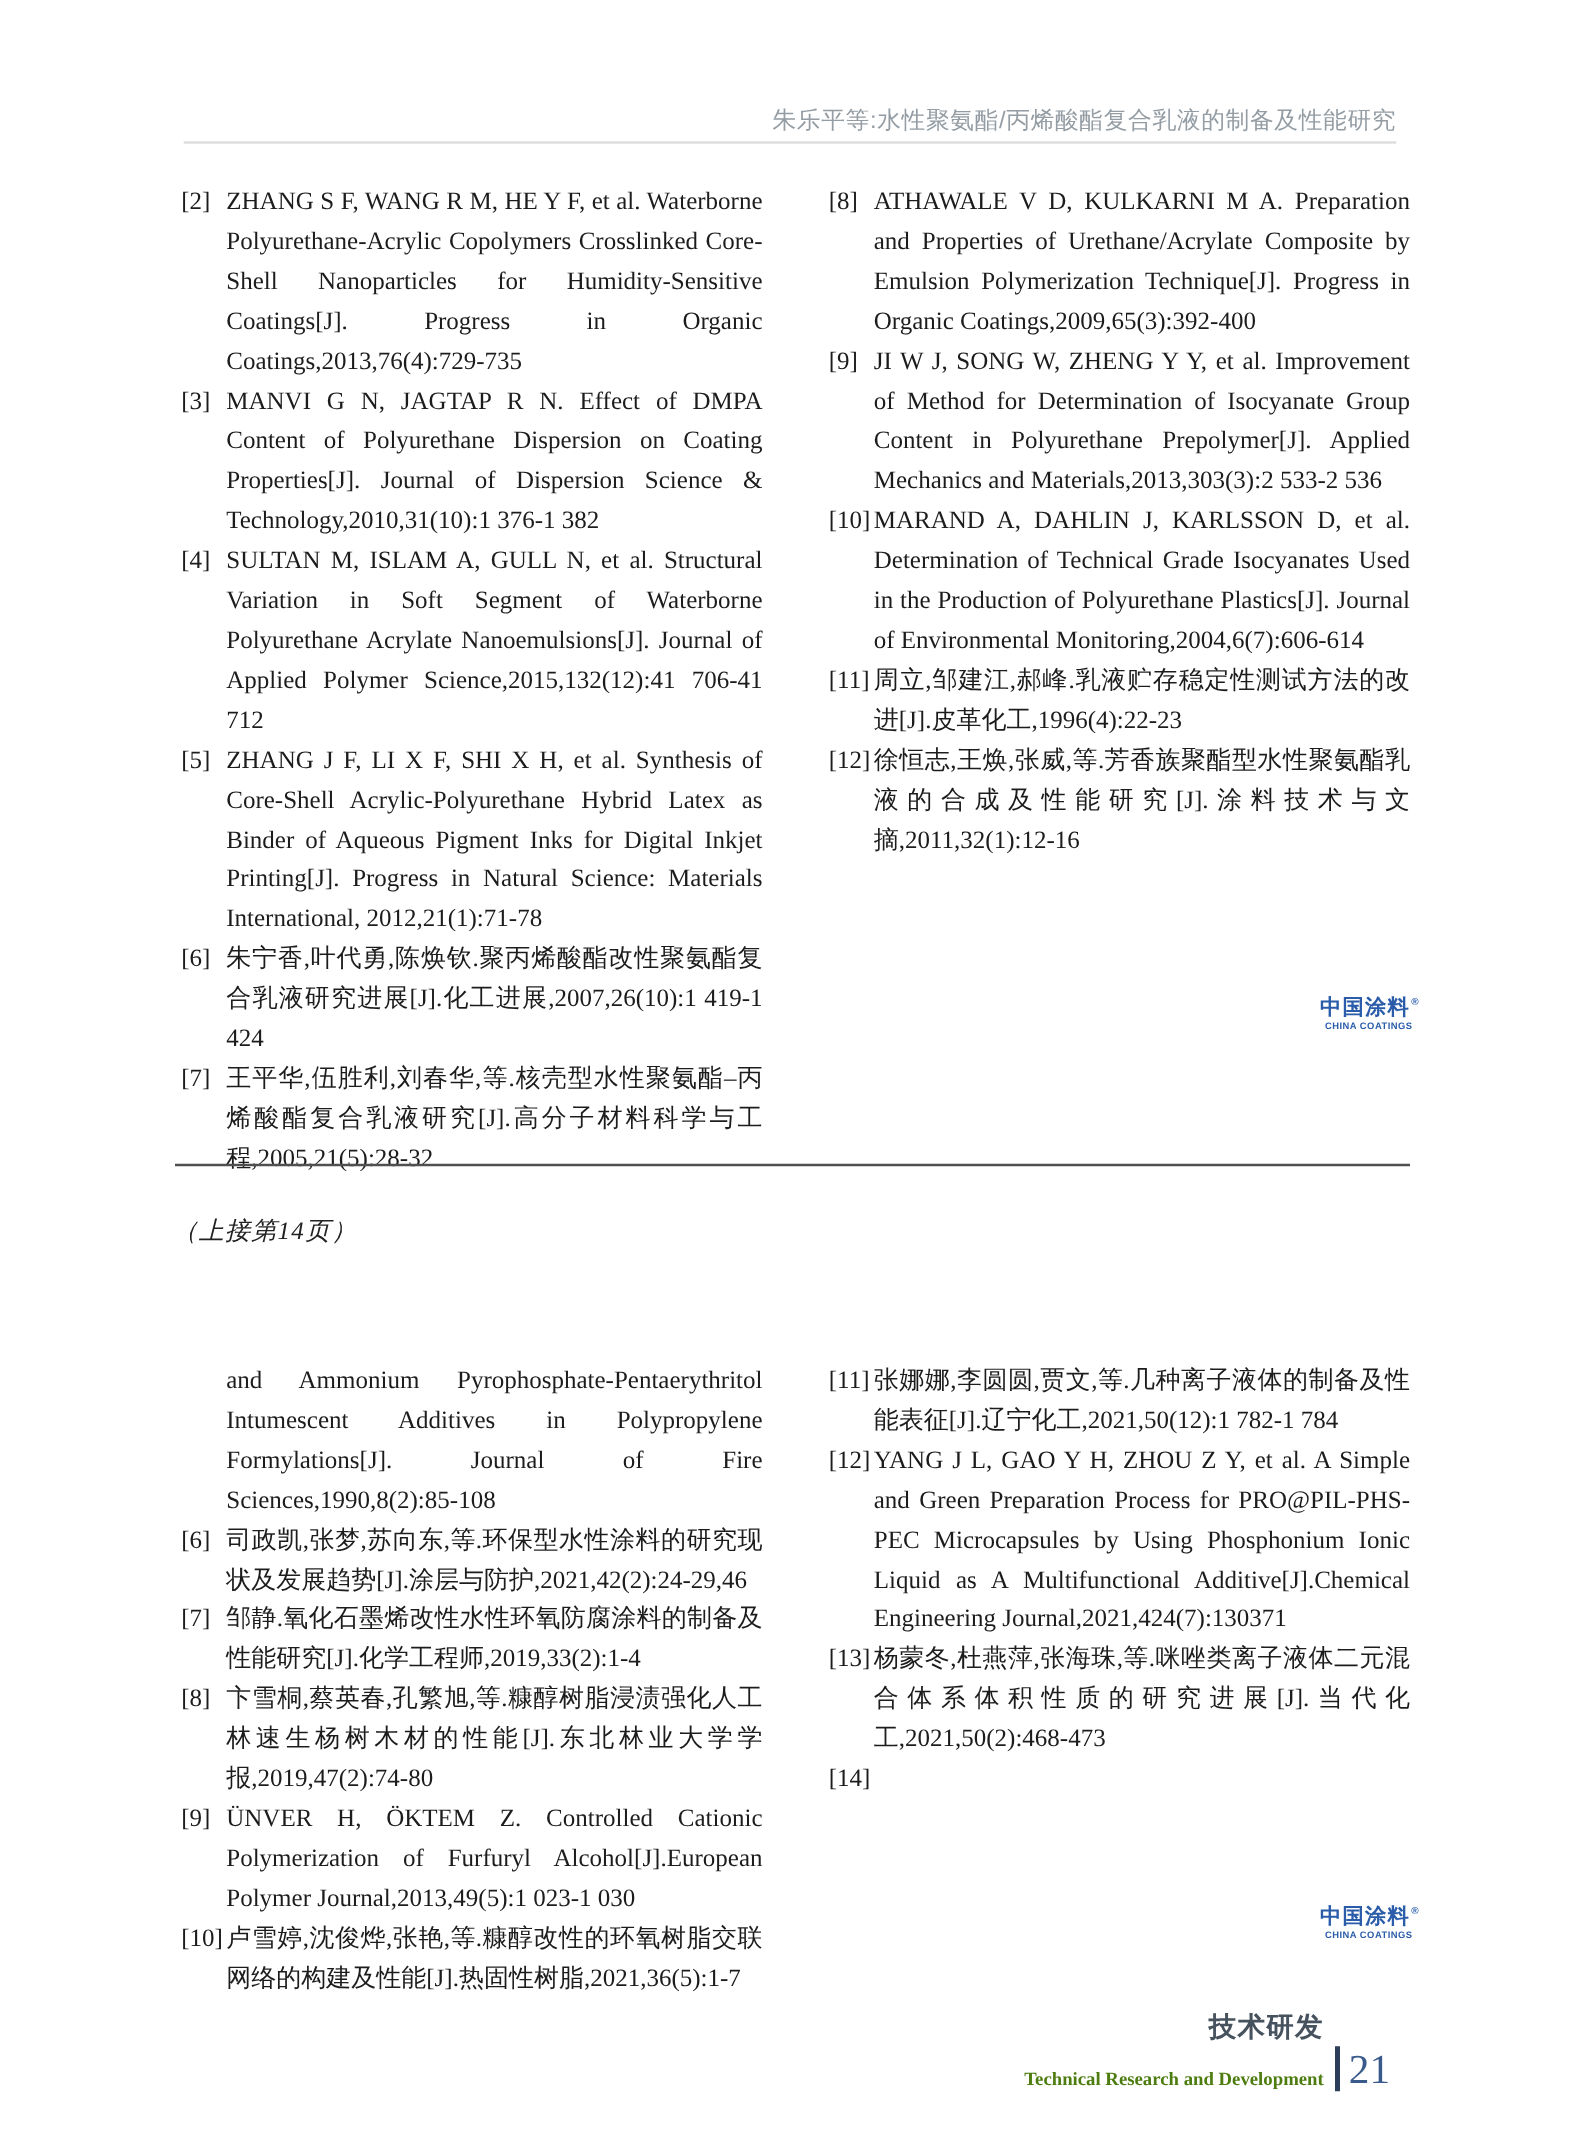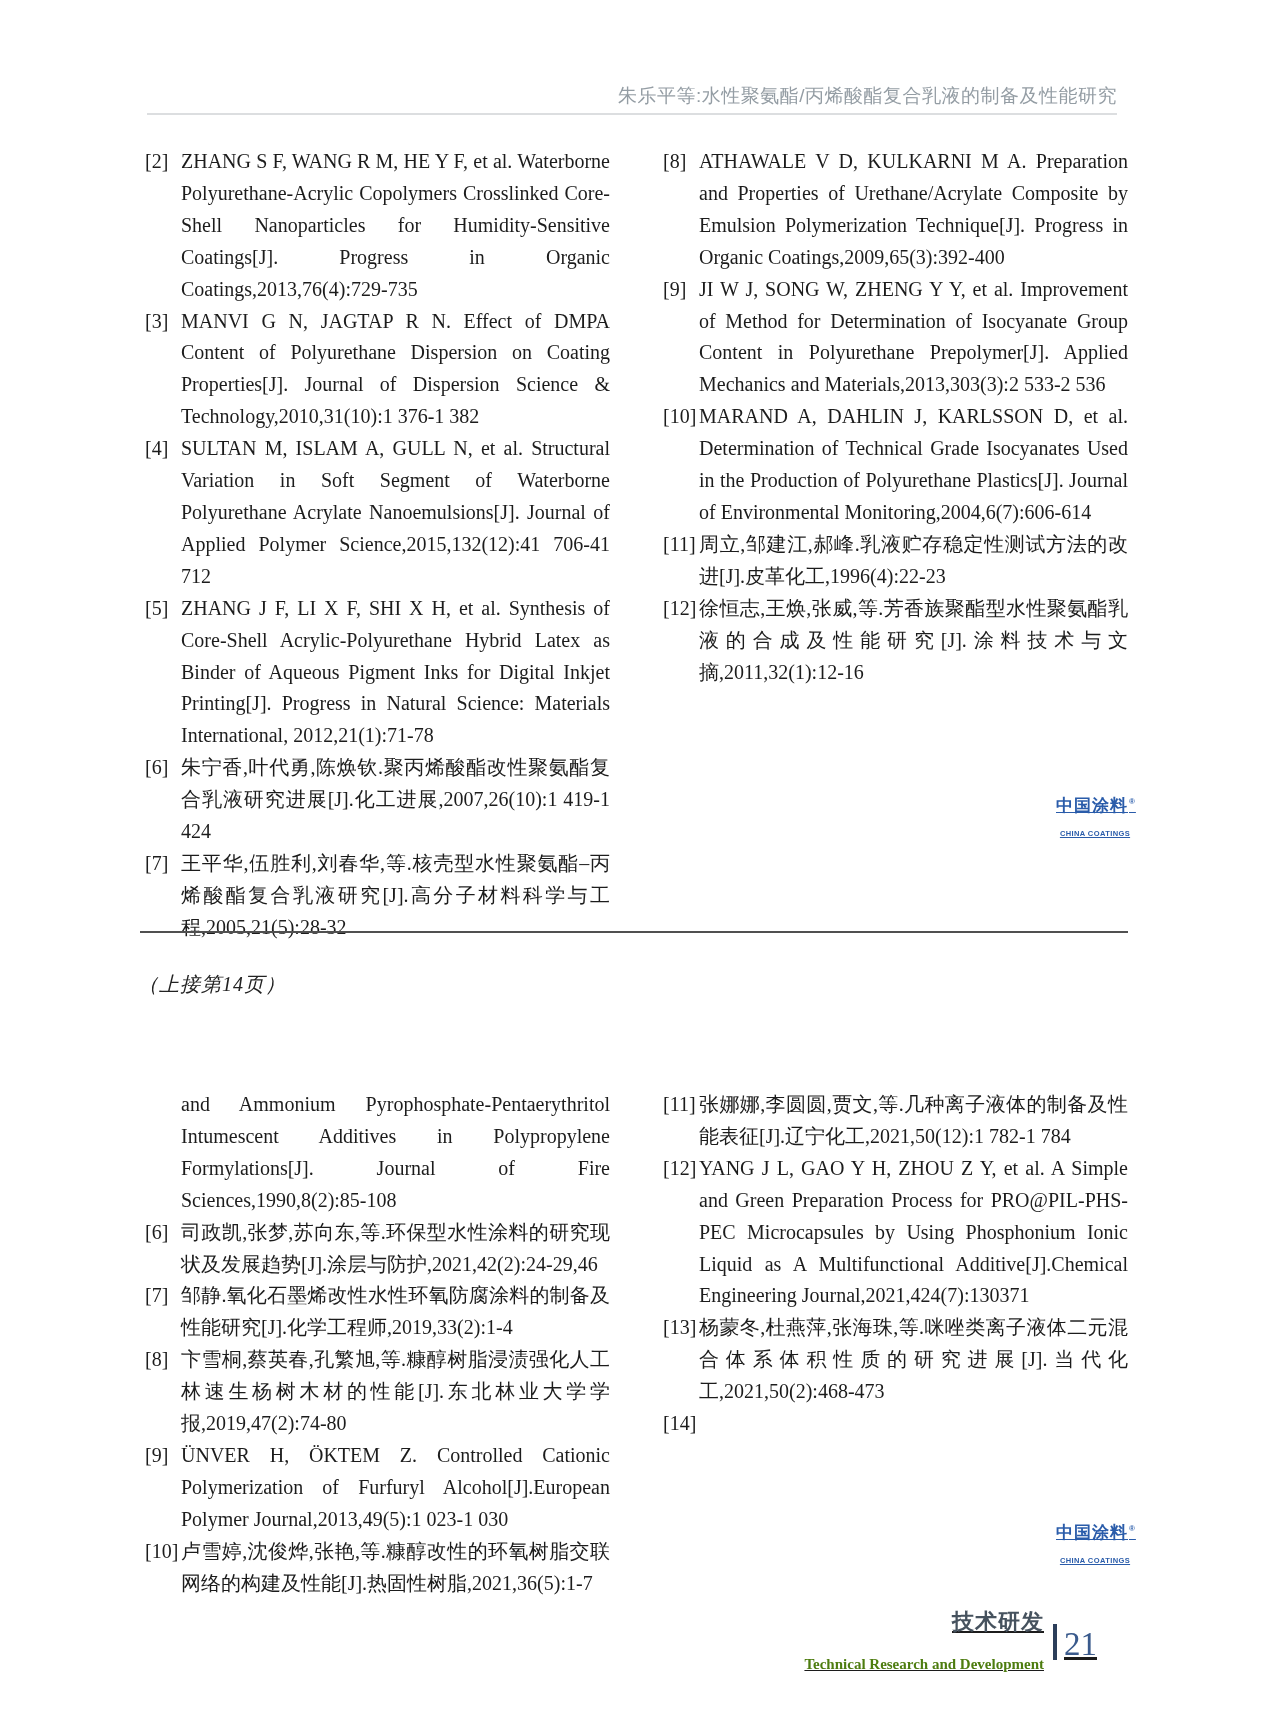--- a/index.html
+++ b/index.html
@@ -30,43 +30,43 @@
   #refs-bot-left  { left:145px; top:1089px; }
   #refs-bot-right { left:663px; top:1089px; }
 
   .ref-item { position:relative; padding-left:36px; }
   .ref-num  { position:absolute; left:0; top:0; }
   .ref-text {}
 
   
   .logo {
     position:absolute; width:78px; text-align:center; color:#2a5caa;
-    font-family:"Liberation Sans","DejaVu Sans",sans-serif; line-height:1.1;text-decoration:underline;
+    font-family:"Liberation Sans","DejaVu Sans",sans-serif; line-height:1.1;
   }
   #logo-top    { left:1056px; top:797px; }
   #logo-bottom { left:1056px; top:1524px; }
   .logo-cn  { font-size:17px; font-weight:bold; letter-spacing:1px; white-space:nowrap; }
   .logo-reg { font-size:8px; vertical-align:super; margin-left:1px; }
-  .logo-en  { font-size:7.5px; font-weight:bold; letter-spacing:0.4px; margin-top:14px; white-space:nowrap; }
+  .logo-en  { font-size:7.5px; font-weight:bold; letter-spacing:0.4px; margin-top:1px; white-space:nowrap; }
 
   
   .mid-rule {
     position:absolute; top:931px; left:140px; width:988px; height:2px;
     background:#505050;
   }
   .continued-note {
     position:absolute; left:138px; top:971px; font-size:20px; color:#222222;
     letter-spacing:1px;
     font-style:italic;
   }
 
   
   .footer {
-    position:absolute; top:1607px; right:158px;
-    display:flex; align-items:center;text-decoration:underline;
+    position:absolute; top:1607px; right:143px;
+    display:flex; align-items:flex-end;
   }
   .footer-left { text-align:right; }
   .footer-cn {
     font-size:22px; font-weight:bold; color:#46525e; letter-spacing:1px;
     font-family:"Liberation Sans","DejaVu Sans",sans-serif;
   }
   .footer-en {
     font-size:15px; font-weight:bold; color:#4d7c0f; margin-top:19px;
     font-family:"Liberation Serif","DejaVu Serif",serif; white-space:nowrap;
   }

